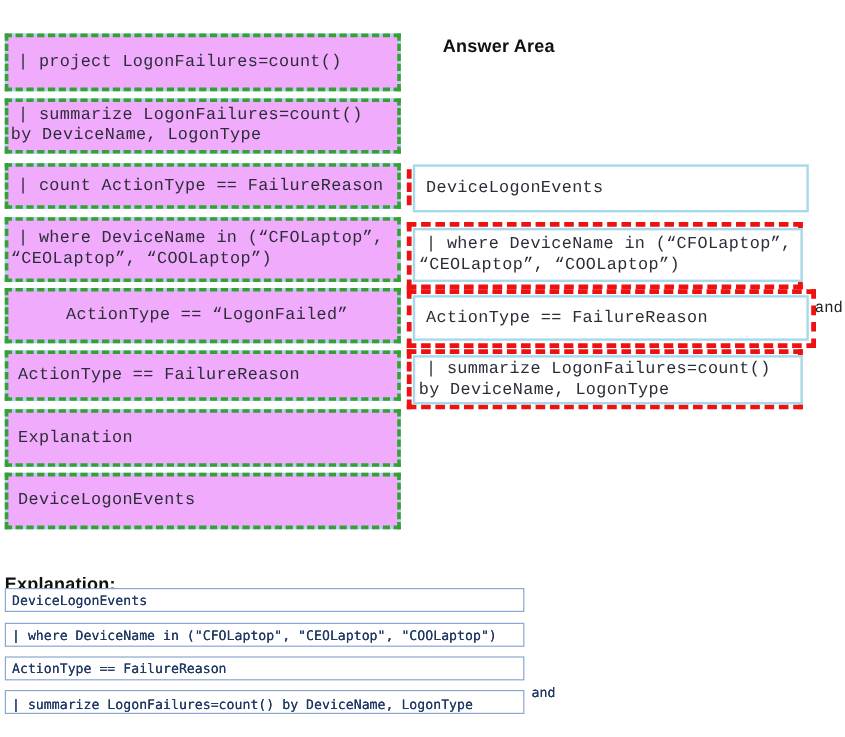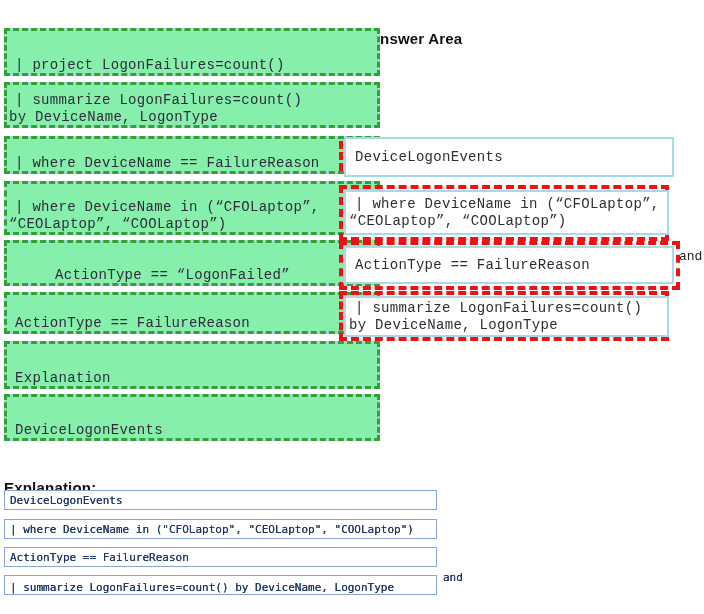--- a/index.html
+++ b/index.html
@@ -10,23 +10,23 @@
   .col-title{
     position:absolute;font-weight:700;font-size:15px;color:#111;
     font-family:"Liberation Sans",sans-serif;letter-spacing:.2px;margin-top:28px;
   }
   #t-values{left:6px;top:2px;}
   #t-answer{left:369px;top:2px;text-align:right;}
   #t-explanation{left:4px;top:451px;font-size:15px;}
 
   
   .vbox{
-    position:absolute;left:4px;width:376px;box-sizing:border-box;
-    border:2px solid #a8d9e8;background:#86efac;
-    display:flex;flex-direction:column;justify-content:flex-end;
+    position:absolute;left:4px;width:330px;box-sizing:border-box;
+    border:2px solid #a8d9e8;background:#f0abfc;
+    display:flex;flex-direction:column;justify-content:center;
   }
   .vbox::before{
     content:"";position:absolute;inset:-2px;border:3px dashed #35a135;pointer-events:none;
   }
   #v1{top:28px;height:48px;}
   #v2{top:82px;height:46px;}
   #v3{top:136px;height:38px;}
   #v4{top:181px;height:54px;}
   #v5{top:240px;height:46px;padding-left:40px;}
   #v6{top:292px;height:42px;}
@@ -97,21 +97,21 @@
 <div class="col-title" id="t-answer">Answer Area</div>
 
 <div class="vbox" id="v1">
   <div class="ln ind">| project LogonFailures=count()</div>
 </div>
 <div class="vbox" id="v2">
   <div class="ln ind">| summarize LogonFailures=count()</div>
   <div class="ln">by DeviceName, LogonType</div>
 </div>
 <div class="vbox" id="v3">
-  <div class="ln ind">| where DeviceName == FailureReason</div>
+  <div class="ln ind">| count ActionType == FailureReason</div>
 </div>
 <div class="vbox" id="v4">
   <div class="ln ind">| where DeviceName in (“CFOLaptop”,</div>
   <div class="ln">“CEOLaptop”, “COOLaptop”)</div>
 </div>
 <div class="vbox" id="v5">
   <div class="ln ind">ActionType == “LogonFailed”</div>
 </div>
 <div class="vbox" id="v6">
   <div class="ln ind">ActionType == FailureReason</div>

